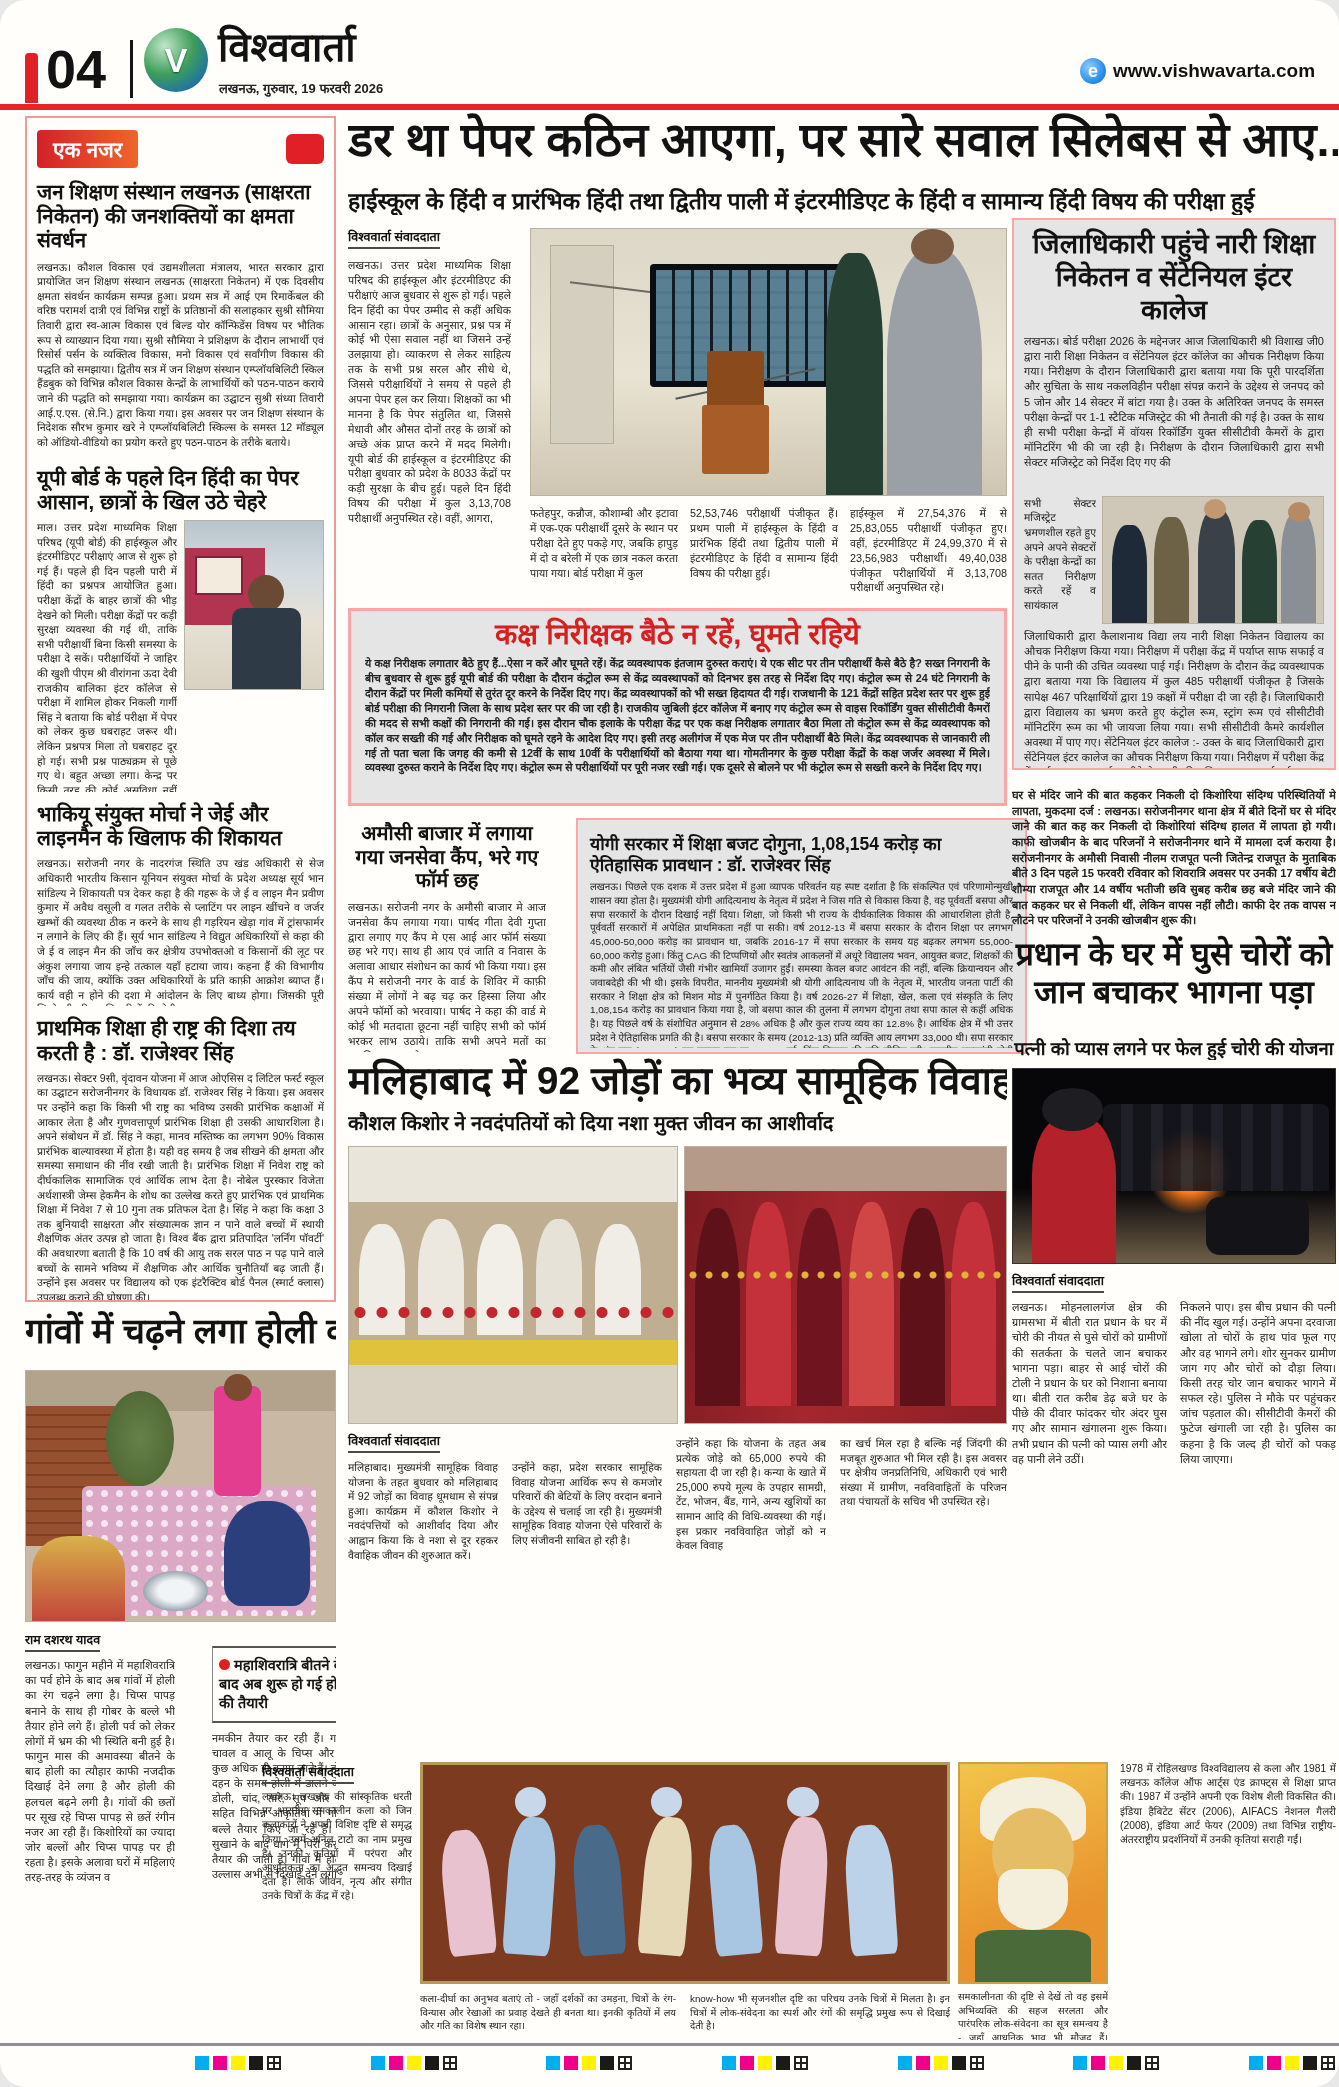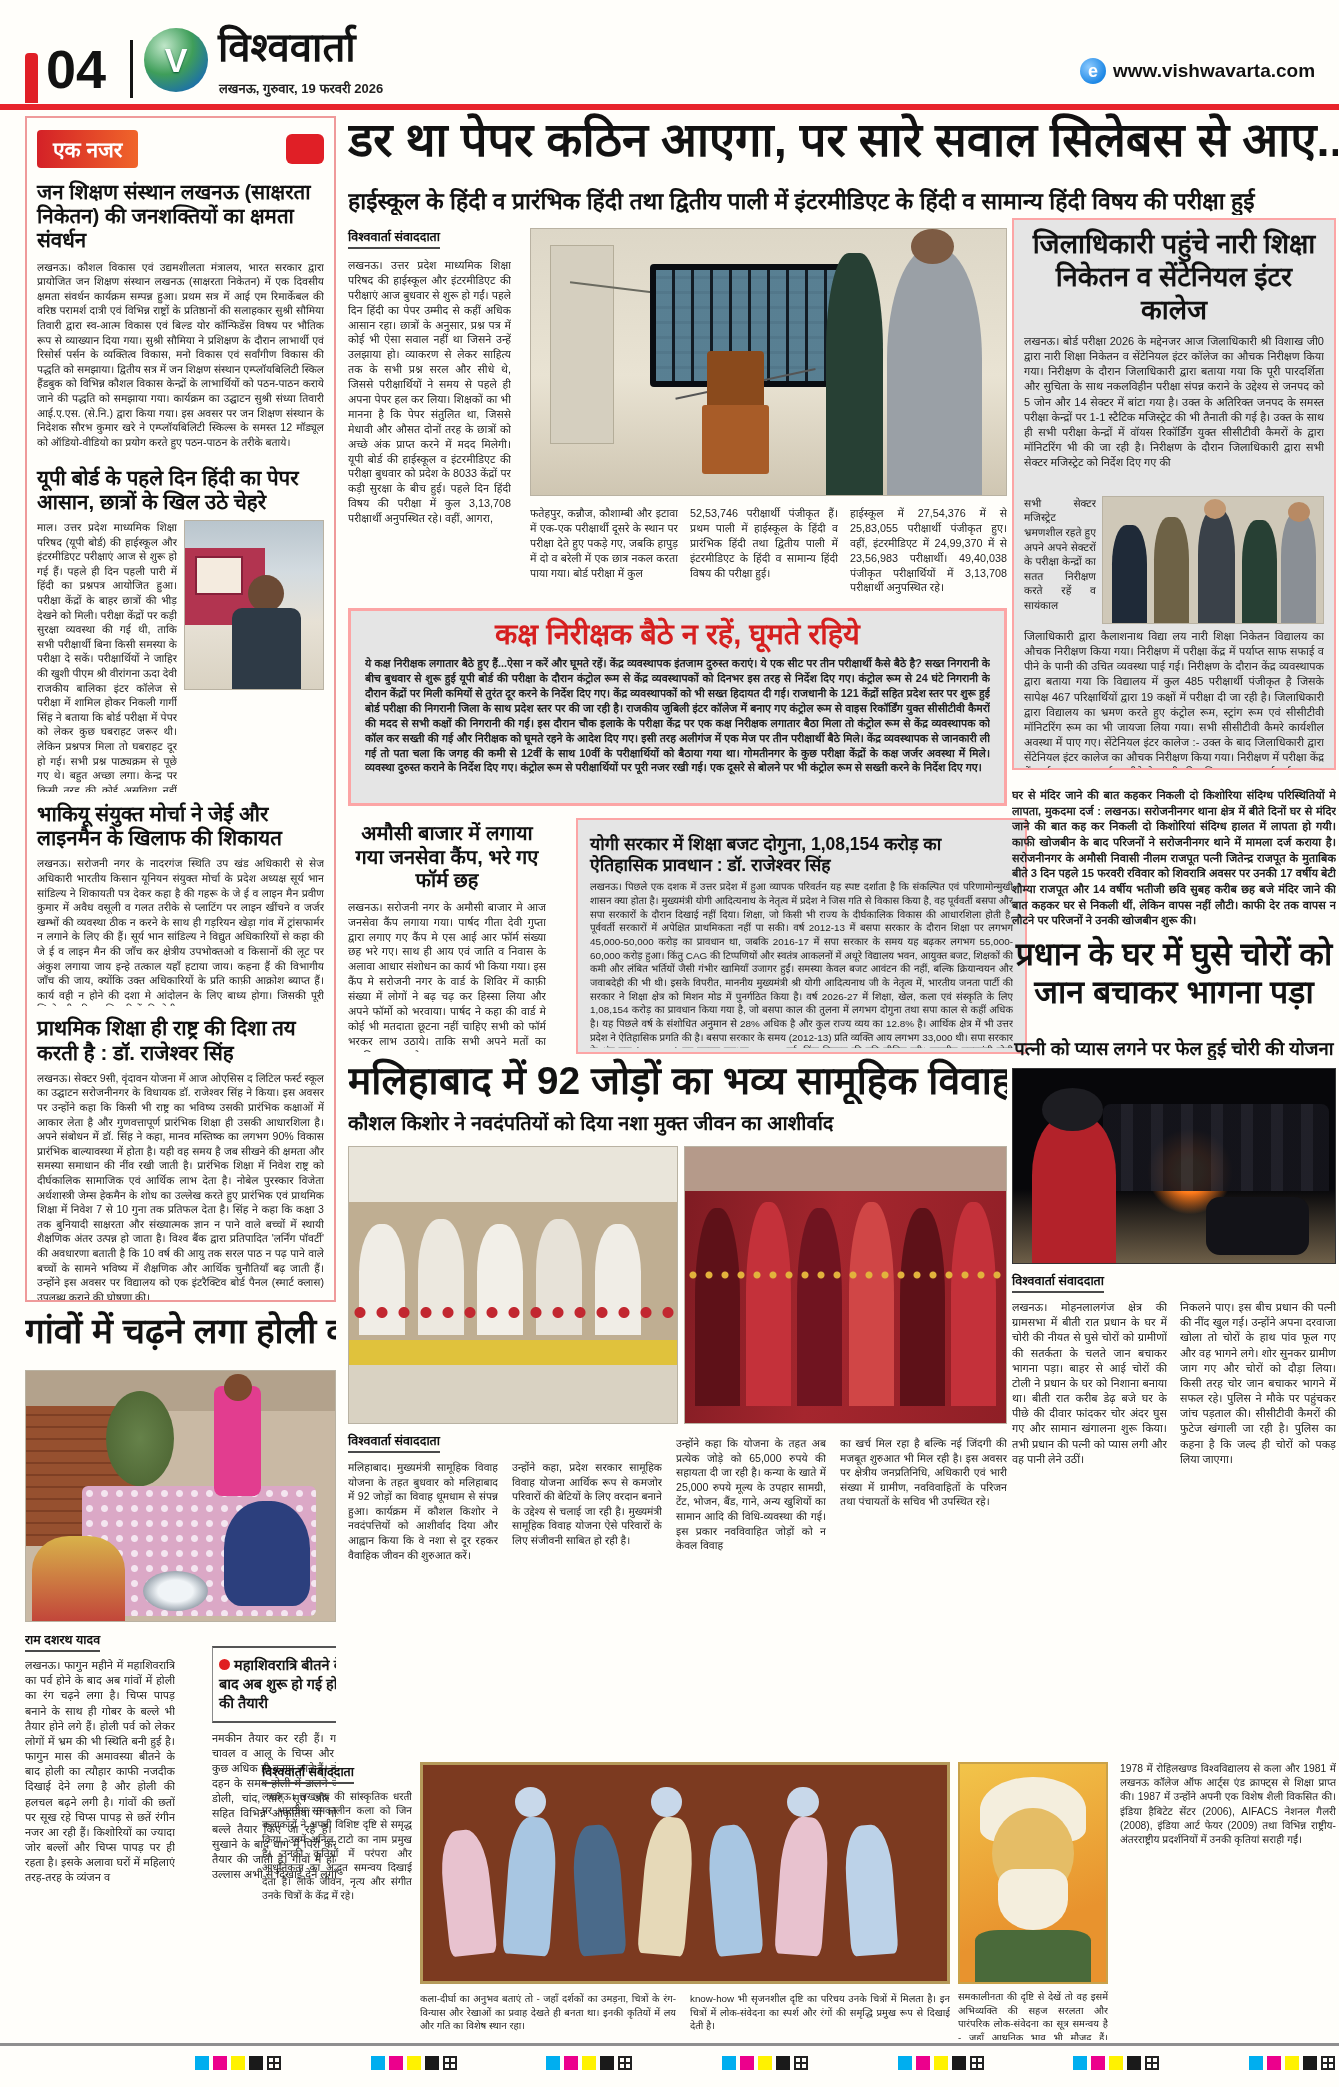--- a/index.html
+++ b/index.html
@@ -1,17 +1,17 @@
 <!DOCTYPE html>
 <html><head>
 <meta charset="utf-8">
 <style>
   html,body{margin:0;padding:0;background:#e8e8e8;}
   .page{position:relative;width:1339px;height:2087px;background:#fffefa;margin:0 auto;
-        font-family:"Liberation Sans","DejaVu Sans",sans-serif;color:#1b1b1b;overflow:hidden;}
+        font-family:"Liberation Sans","DejaVu Sans",sans-serif;color:#1b1b1b;overflow:hidden;border-radius:26px;}
   .abs{position:absolute;}
   .hd{font-weight:800;color:#121212;line-height:1.18;}
   .body-txt{font-size:10.6px;line-height:1.38;text-align:justify;color:#222;overflow:hidden;}
   .byline{display:inline-block;font-size:12.5px;font-weight:800;border-bottom:2px solid #4a4a4a;padding-bottom:2px;color:#111;}
   .redbox{border:3px solid #fca5a5;box-sizing:border-box;background:#e5e5e5;}
   .pinkbox{border:2px solid #ef9a9a;box-sizing:border-box;}
   .ph{position:absolute;overflow:hidden;background:#c8bfae;border:1px solid #b9b2a2;box-sizing:border-box;}
   .ph>div{position:absolute;}
   
   .badge{background:linear-gradient(90deg,#d42127,#f0652a);color:#fff;font-weight:800;font-size:21px;

